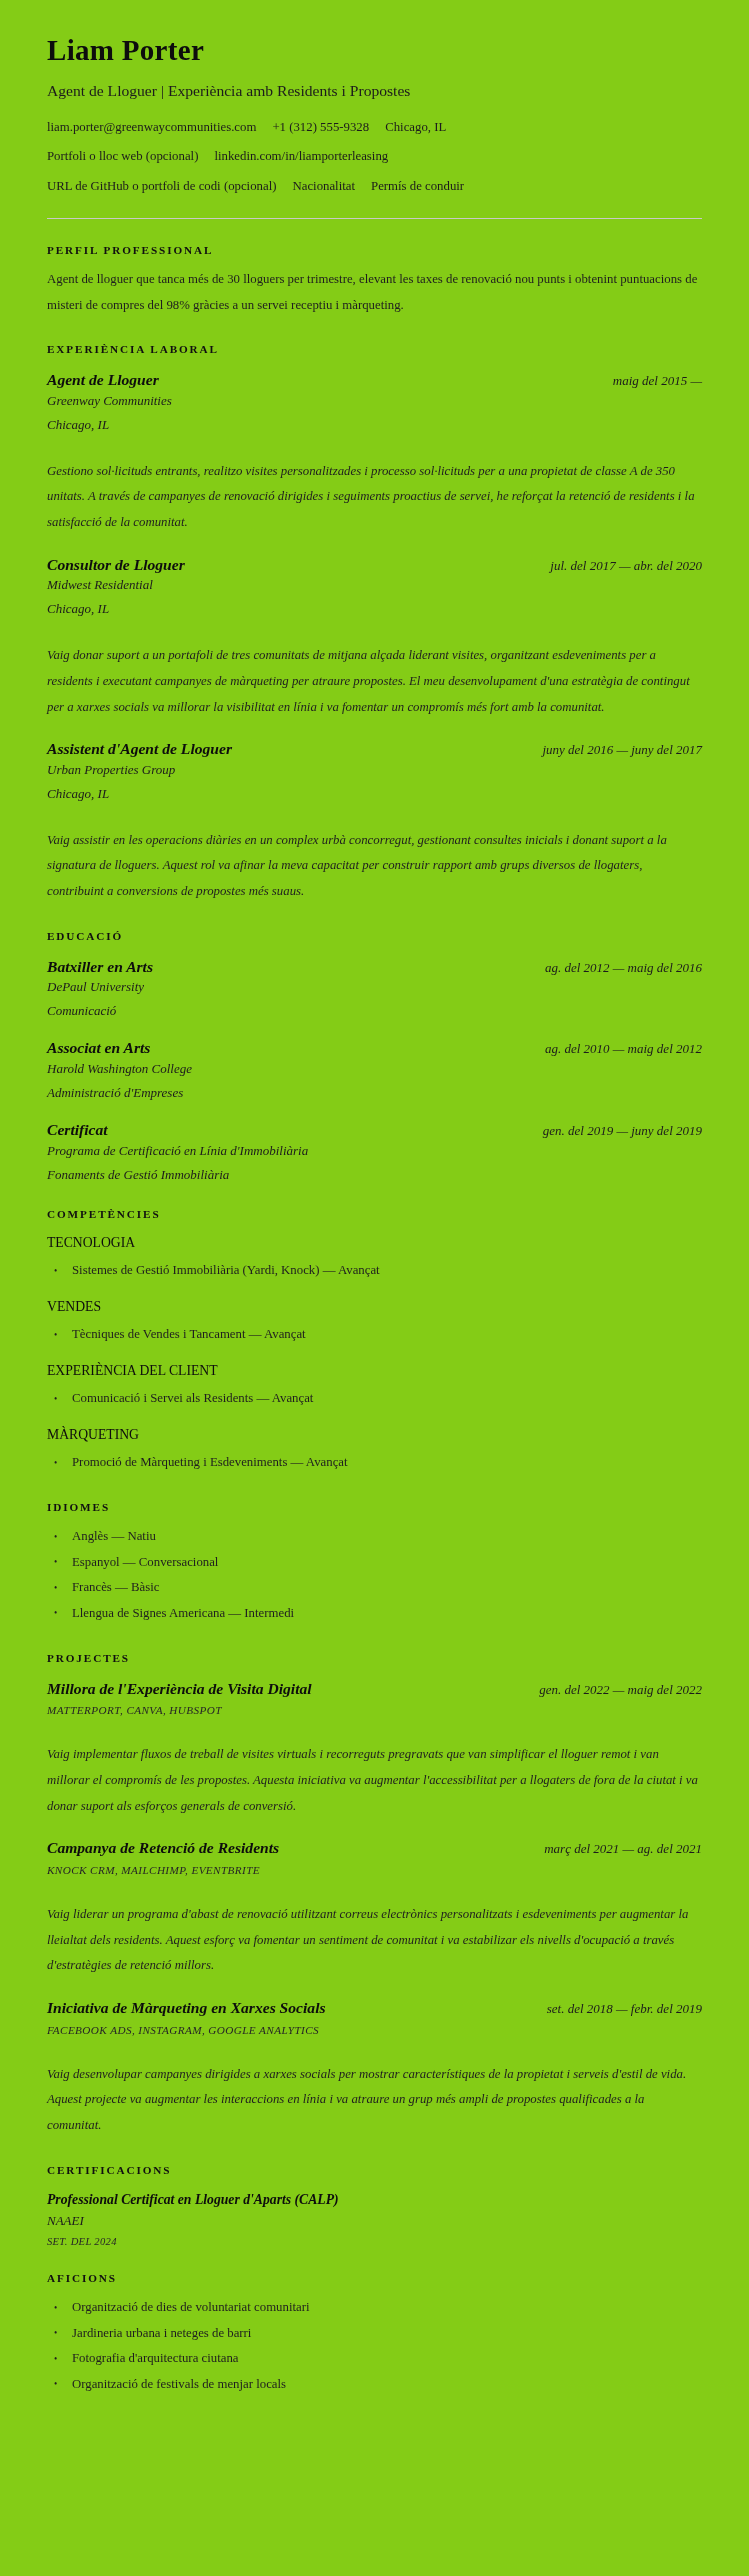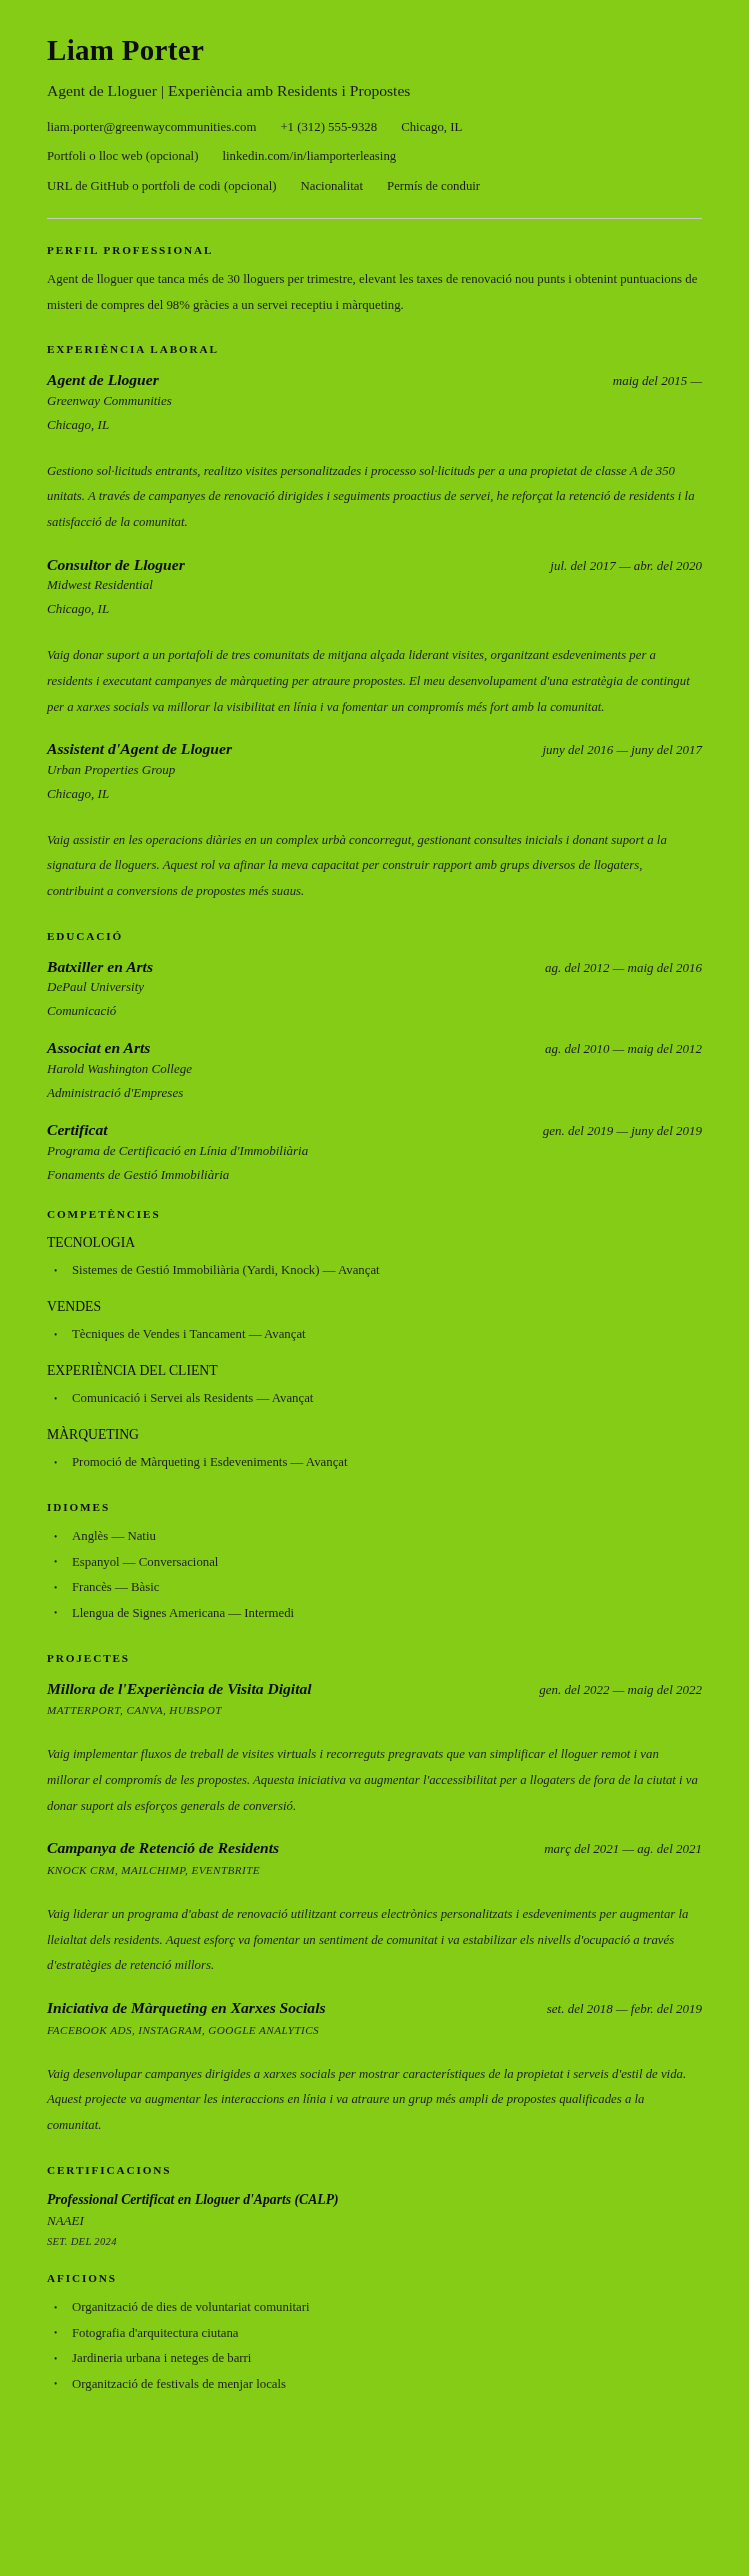--- a/index.html
+++ b/index.html
@@ -18,21 +18,21 @@
   .name {
     font-size: 29px;
     font-weight: 700;
     color: #0d0d0d;
     margin: 0 0 15px 0;
     letter-spacing: 0.3px;
   }
   .headline { font-size: 15.6px; margin: 0 0 20px 0; color: #1c1c1c; }
   .contact-row {
     display: flex;
-    gap: 24px;
+    gap: 16px;
     font-size: 12.8px;
     color: #1c1c1c;
     margin-bottom: 14.4px;
     white-space: nowrap;
   }
   .divider {
     border: none;
     border-top: 1.2px solid #c9c9c9;
     margin: 24px 0 0 0;
   }
@@ -281,20 +281,20 @@
       <h3 class="cert-title">Professional Certificat en Lloguer d'Aparts (CALP)</h3>
       <p class="cert-issuer">NAAEI</p>
       <p class="cert-date">SET. DEL 2024</p>
     </article>
   </section>
 
   <section class="section">
     <h2 class="section-label">AFICIONS</h2>
     <ul class="dotlist">
       <li>Organització de dies de voluntariat comunitari</li>
+      <li>Jardineria urbana i neteges de barri</li>
       <li>Fotografia d'arquitectura ciutana</li>
-      <li>Jardineria urbana i neteges de barri</li>
       <li>Organització de festivals de menjar locals</li>
     </ul>
   </section>
 
 </div>
 
 
 </body></html>

